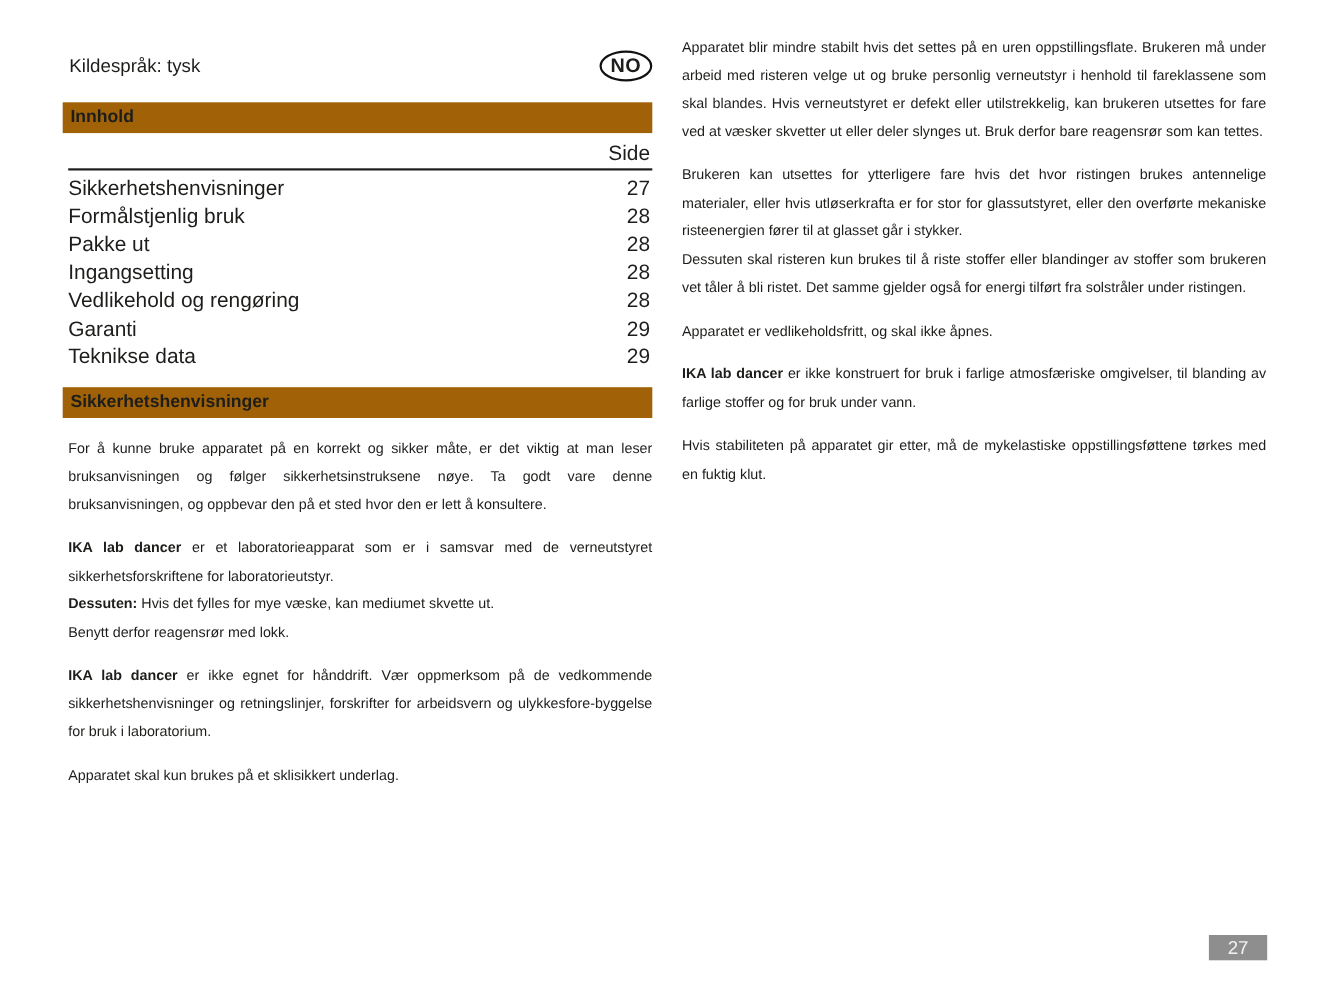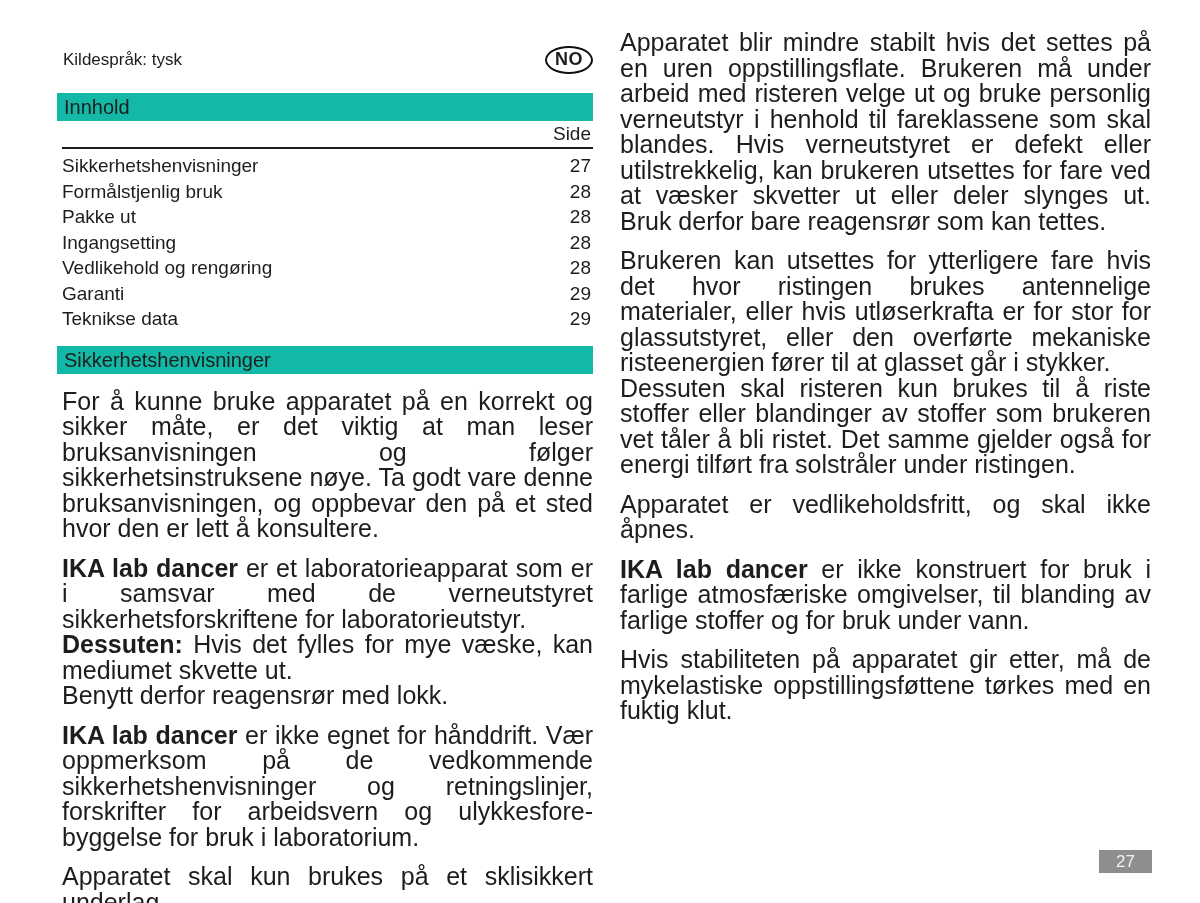--- a/index.html
+++ b/index.html
@@ -21,41 +21,41 @@
   .kildesprak { font-size: 17px; }
   .badge {
     box-sizing: border-box;
     min-width: 48px; height: 28px; padding: 0 6px;
     border: 2.5px solid #111111; border-radius: 50%;
     display: flex; align-items: center; justify-content: center;
     font-weight: bold; font-size: 18px; letter-spacing: 0.5px; text-align: right;
   }
 
   .bar {
-    background: #14b8a6;
+    background: #a16207;
     height: 28px; line-height: 28px;
-    font-weight: normal; font-size: 20px;
+    font-weight: bold; font-size: 16px;
     padding-left: 7px;
   }
   .bar.section { margin-top: 14px; }
 
   .toc { margin-left: 5px; font-size: 19px; }
   .toc-head {
     text-align: right;
-    padding: 2px 2px 2px 0;
+    padding: 8px 2px 2px 0;
     border-bottom: 2px solid #1d1d1b;
   }
   .toc-rows { padding-top: 4px; }
   .toc-row {
     display: flex; justify-content: space-between;
     line-height: 25.5px; padding-right: 2px;
   }
 
   .para {
-    font-size: 25px; line-height: 25.5px;
+    font-size: 13px; line-height: 25.5px;
     text-align: justify;
     margin: 0 0 0 5px;
   }
   .col-right .para { margin-left: 0; }
   .para.gap { margin-top: 14px; }
   .para.first { margin-top: 15px; }
   .para strong { font-weight: bold; }
 
   .pagenum {
     position: absolute; left: 1099px; top: 850px;

